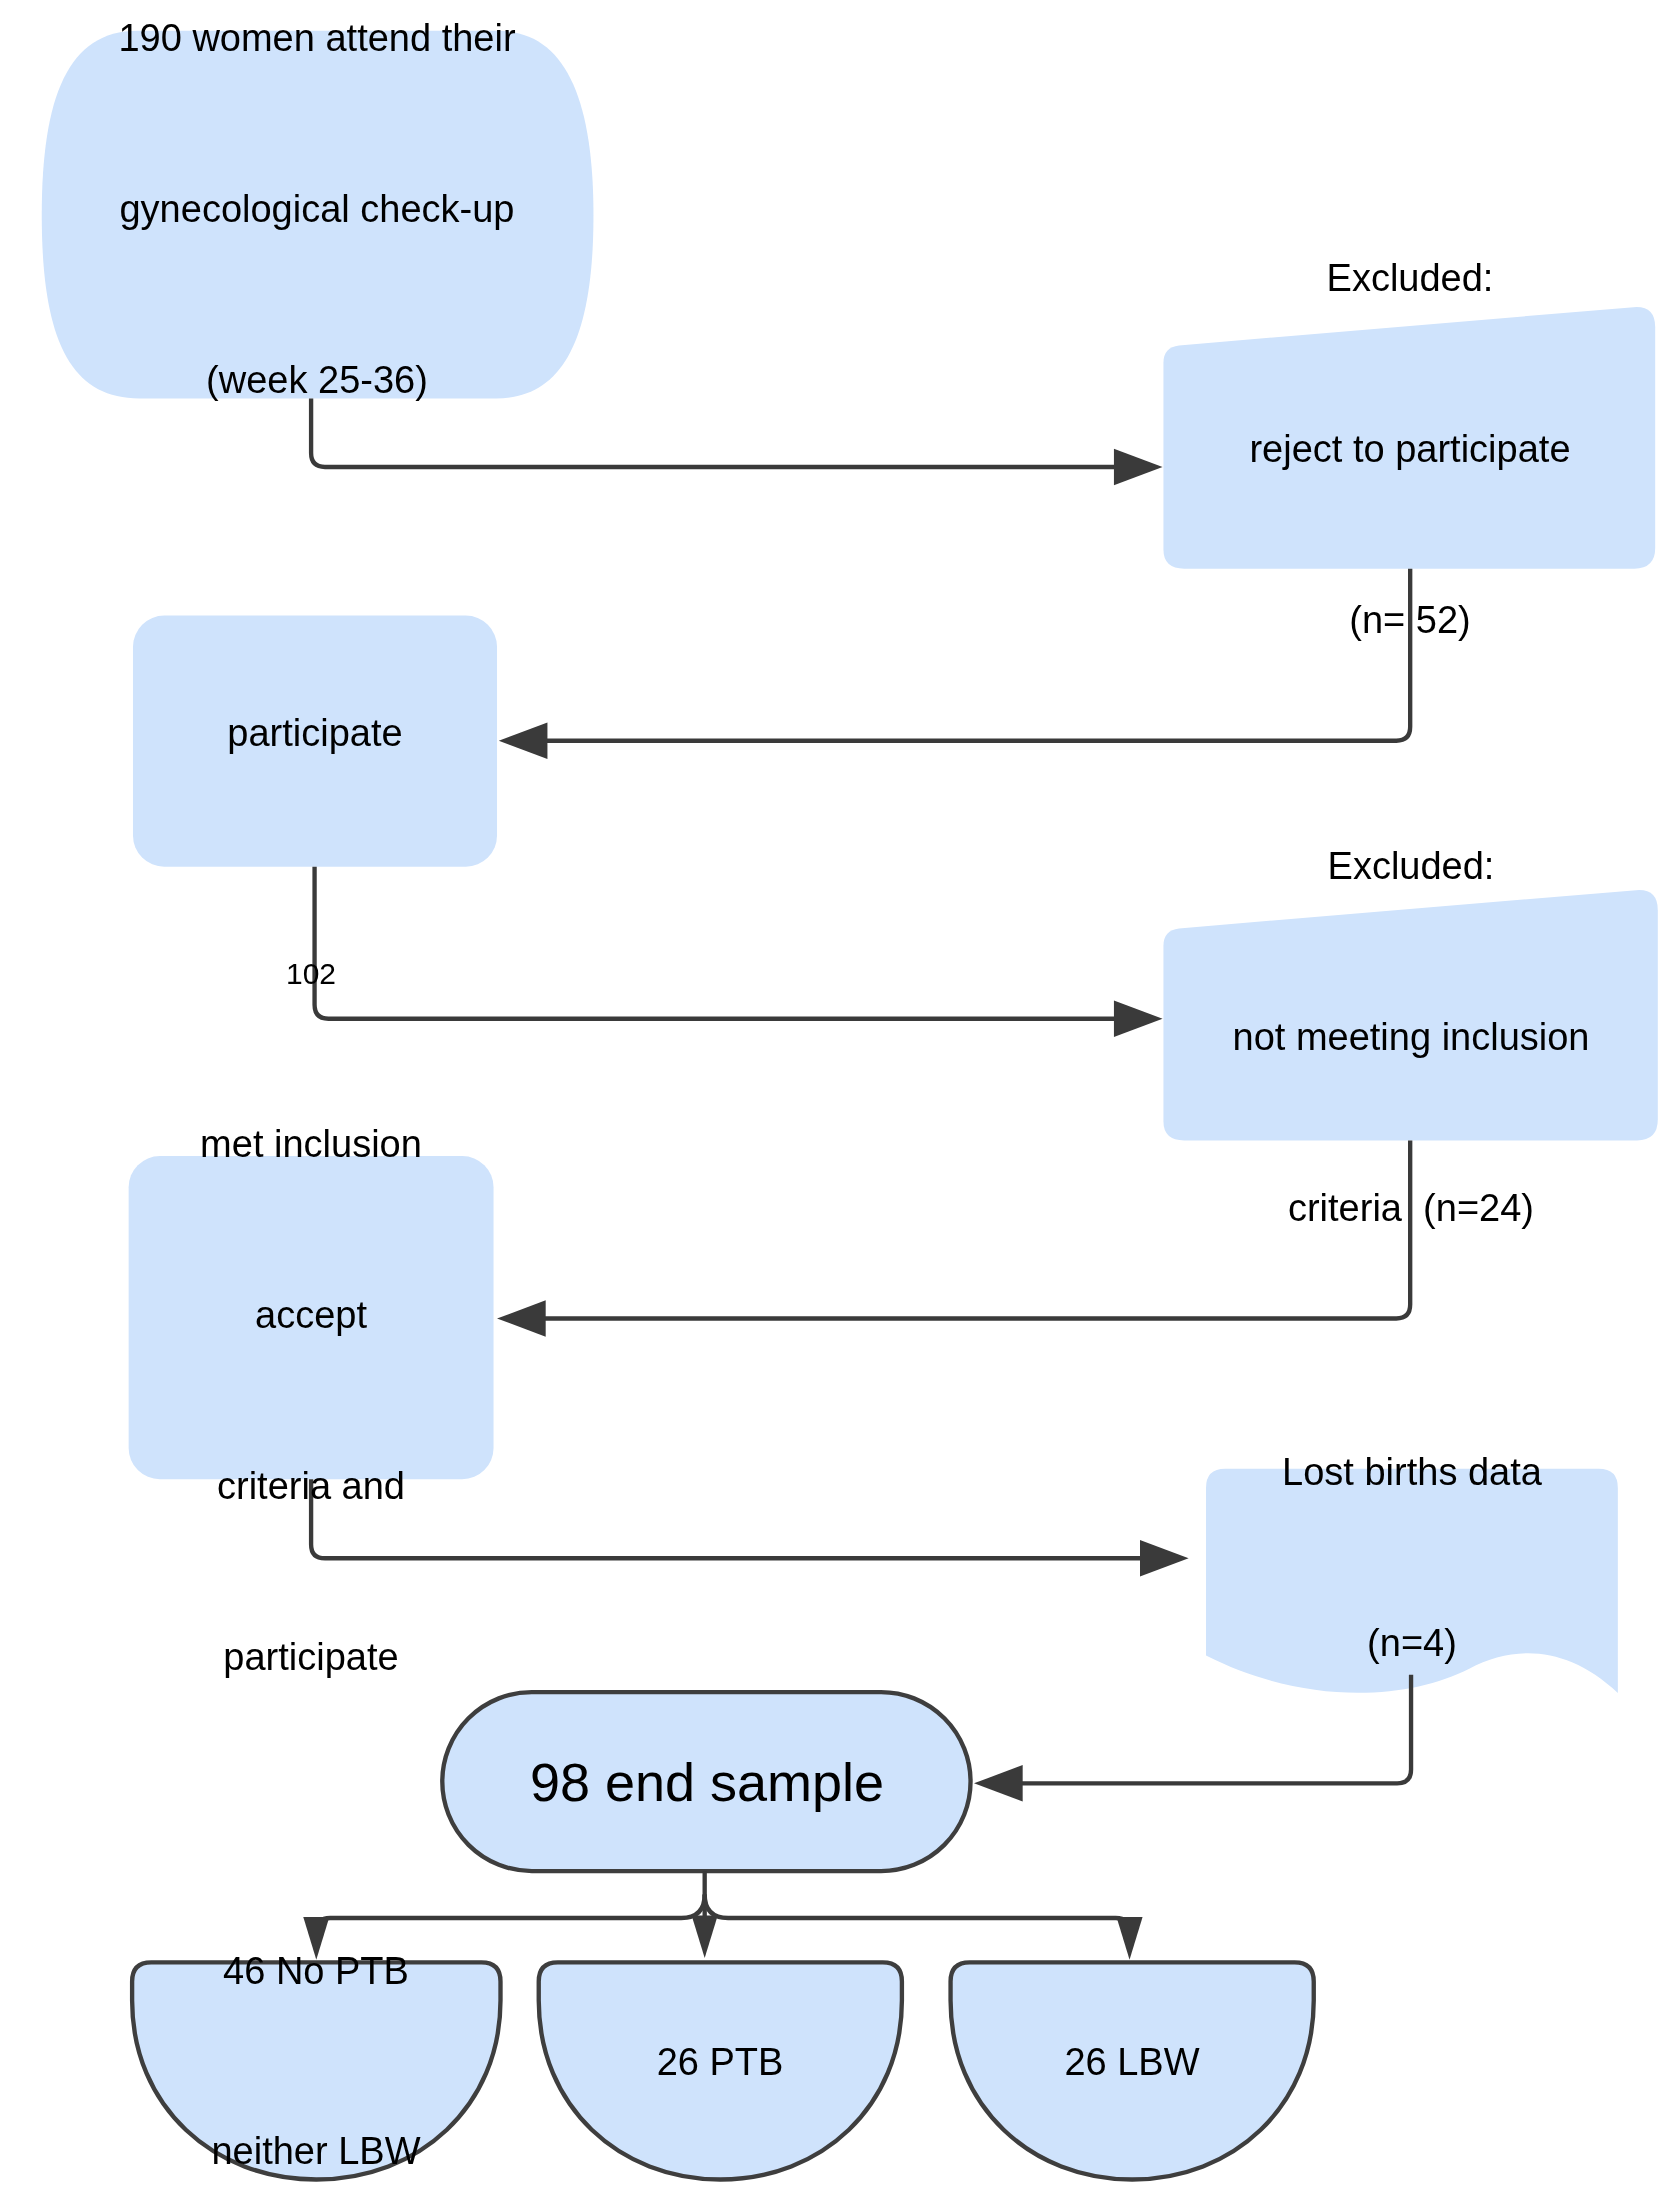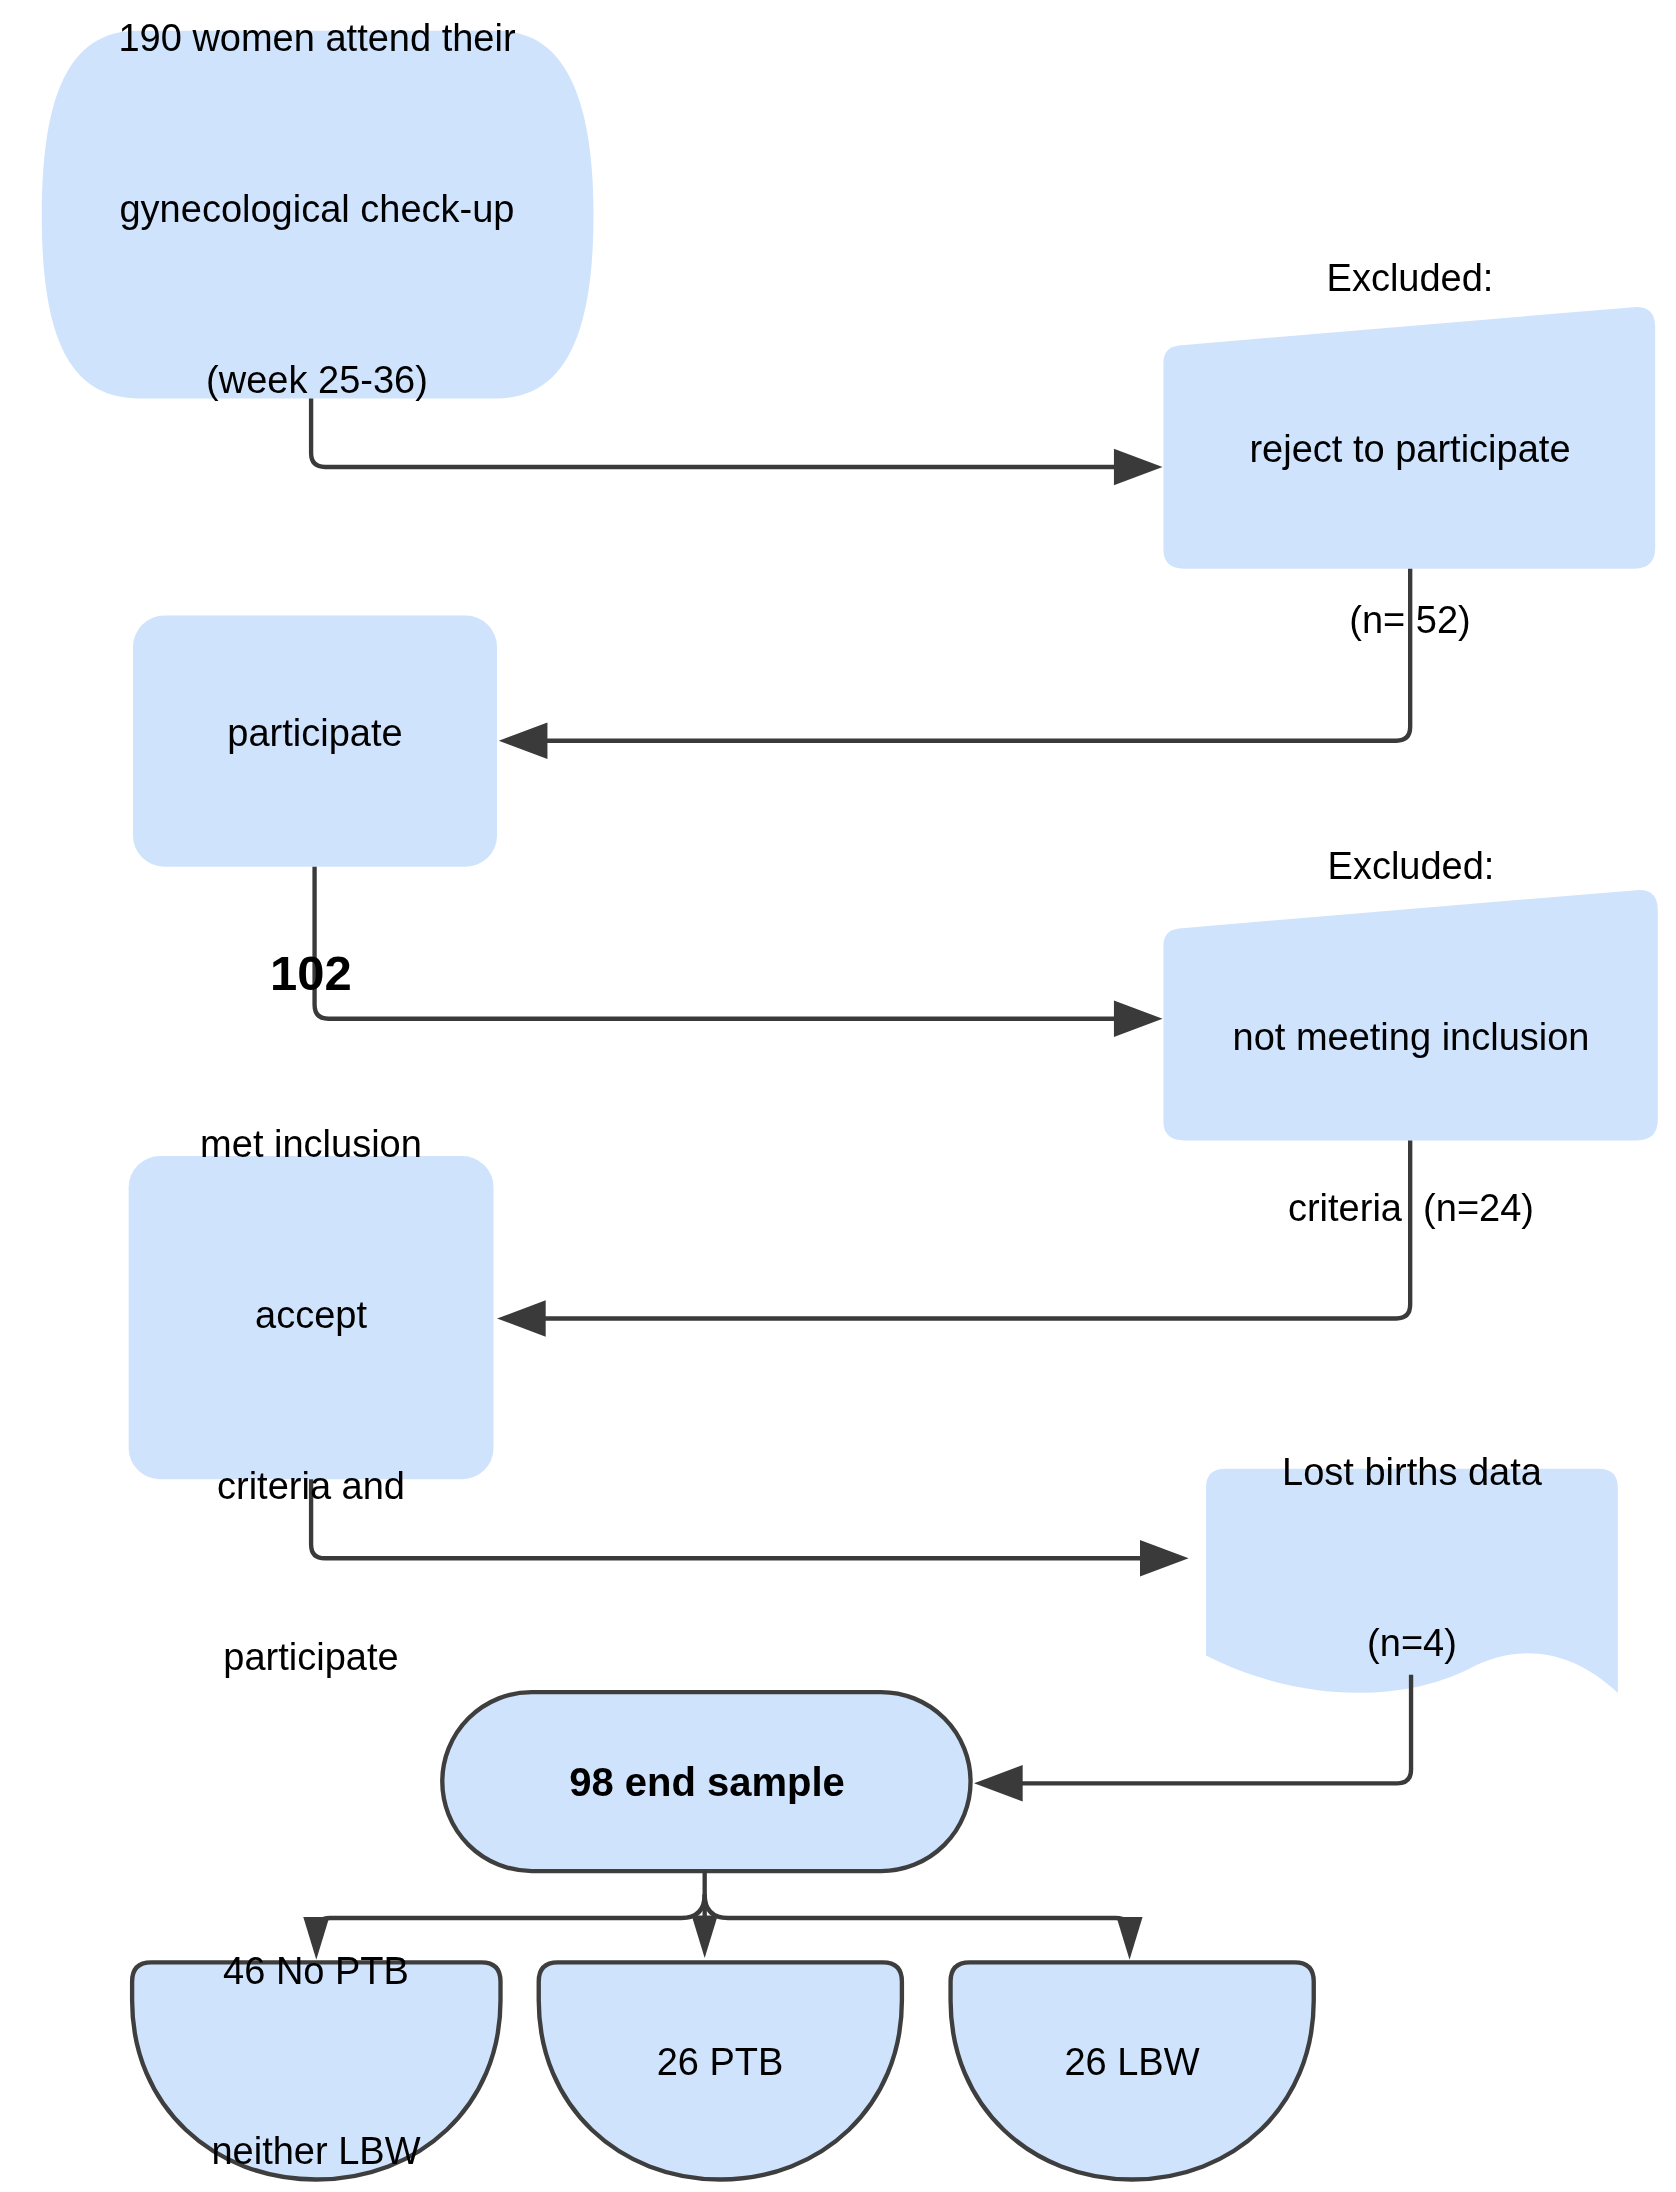--- a/index.html
+++ b/index.html
@@ -22,22 +22,22 @@
   .lbl {
     position: absolute;
     transform: translate(-50%, -50%);
     text-align: center;
     color: #000000;
     font-size: 38px;
     line-height: 57px;
     white-space: pre;
   }
   .lbl span { display: block; white-space: pre; }
-  .lbl .em { font-weight: bold; font-size: 49px; }
-  .lbl.big { font-weight: bold; font-size: 40px; line-height: 61px; }
+  .lbl .em { font-weight: normal; font-size: 30px; }
+  .lbl.big { font-weight: normal; font-size: 54px; line-height: 61px; }
   .lbl.bowl { line-height: 60px; }
 </style>
 </head>
 <body>
 
 <div class="canvas">
 
   <svg class="layer" viewBox="0 0 1929 2523">
 
     <path d="M 150 35 H 565 C 642 35 675 112 675 247 C 675 385 642 458 563 458 H 152 C 70 458 40 385 40 247 C 40 112 70 35 150 35 Z" fill="#cfe3fc"></path>

